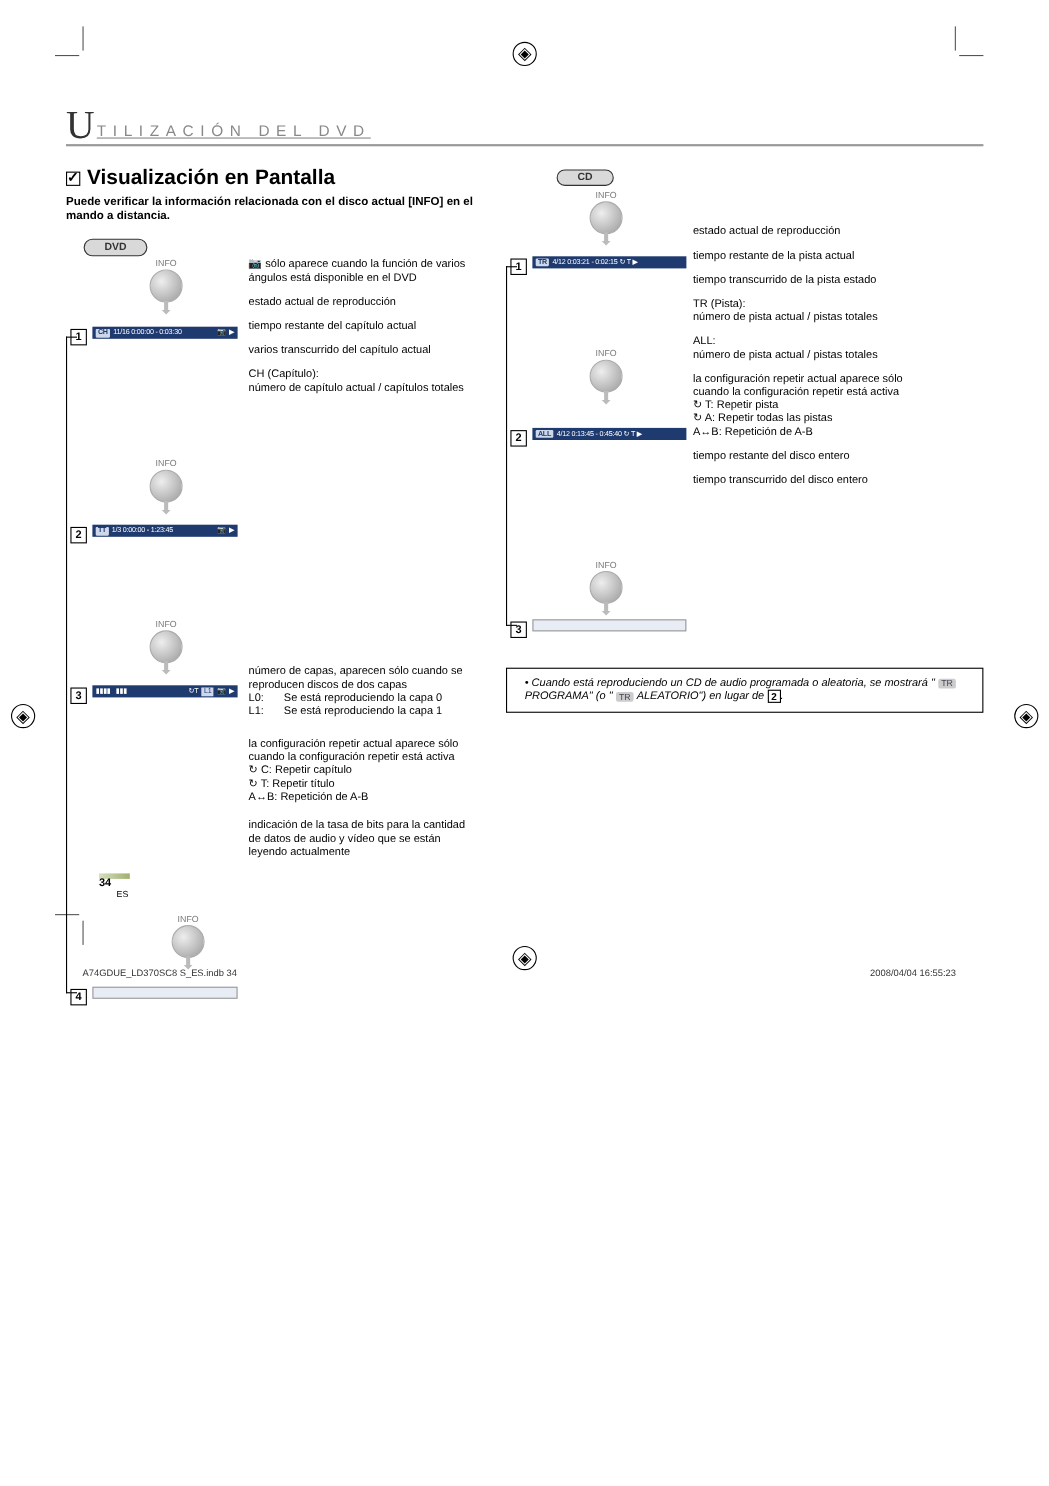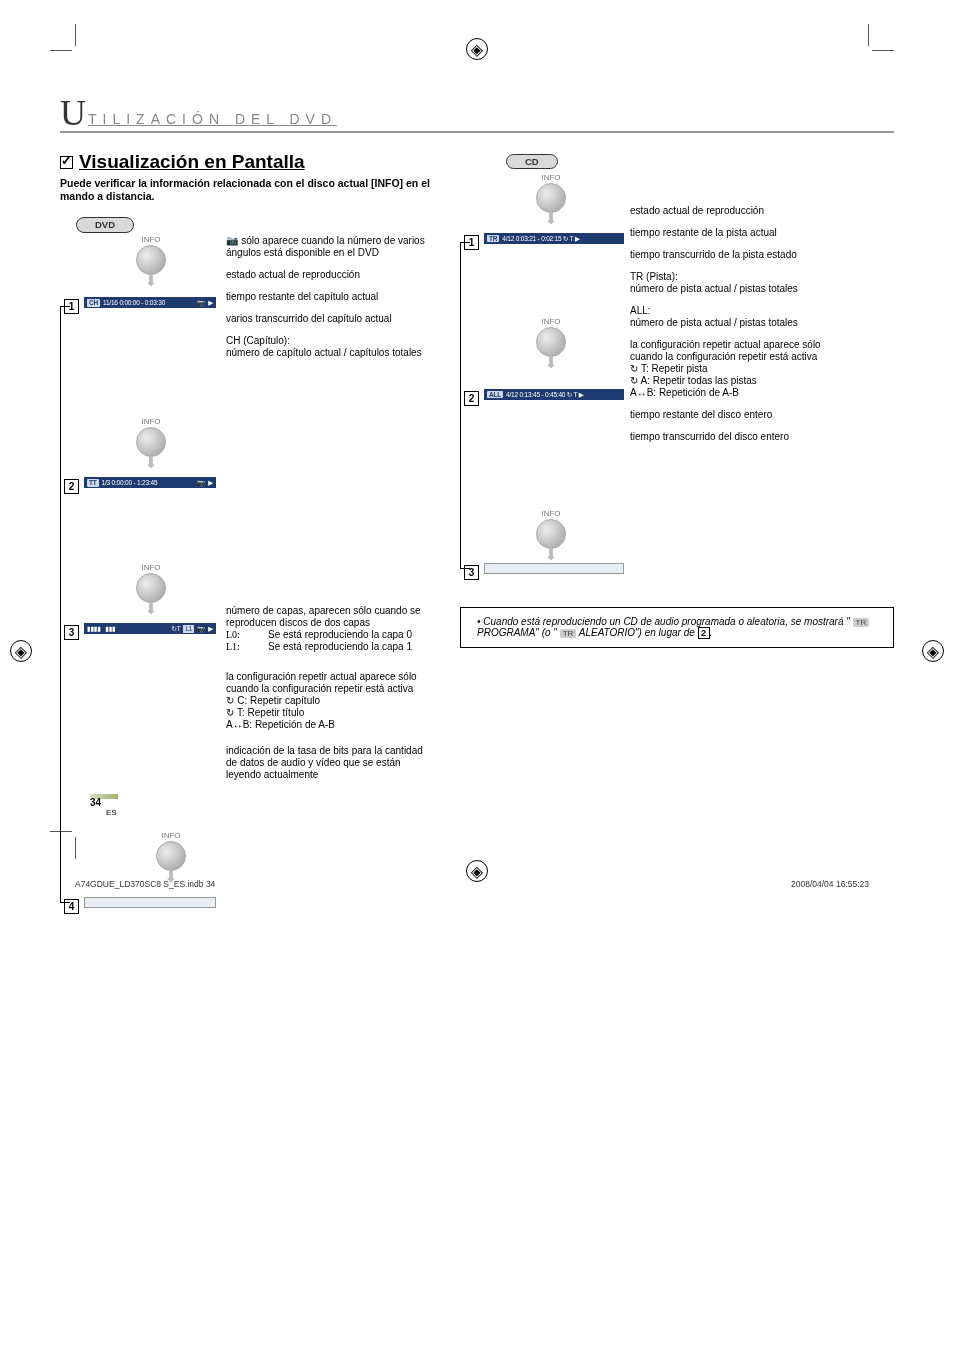--- a/index.html
+++ b/index.html
@@ -20,33 +20,33 @@
 
   .content { padding-top: 60px; }
   .section-title { border-bottom: 2px solid #999; margin-bottom: 18px; display: flex; align-items: flex-end; }
   .section-title .big-u { font-family: Georgia, serif; font-size: 36px; color: #333; line-height: 1; margin-right: 2px; }
   .section-title .rest { font-family: Arial; font-size: 14px; letter-spacing: 6px; color: #888; text-decoration: underline; padding-bottom: 4px; text-transform: uppercase; }
 
   .cols { display: flex; gap: 20px; }
   .col-left { width: 380px; }
   .col-right { flex: 1; }
 
-  h2.subsection { display: flex; align-items: center; gap: 6px; font-size: 19px; font-weight: bold; text-decoration: underline; margin-bottom: 4px; }
+  h2.subsection { display: flex; align-items: center; gap: 6px; font-size: 19px; font-weight: bold; margin-bottom: 4px; }
   h2.subsection .check { display: inline-block; width: 13px; height: 13px; border: 1.5px solid #000; position: relative; text-decoration: none; }
   h2.subsection .check:after { content: "✓"; position: absolute; top: -4px; left: 0px; font-size: 13px; text-decoration: none; }
   .intro { font-size: 10.5px; font-weight: bold; line-height: 1.25; margin-bottom: 14px; }
   .intro .info-key { font-weight: bold; }
 
   .disc-label { display: inline-block; background: #d9d9d9; border: 1px solid #333; border-radius: 10px; padding: 1px 18px; font-size: 9.5px; font-weight: bold; color: #333; }
 
   .diagram-zone { position: relative; font-size: 10px; line-height: 1.2; }
   .callout-list { position: absolute; }
   .callout { margin-bottom: 10px; }
   .callout .subline { display: flex; }
-  .callout .subline .icon-col { width: 42px; flex: none; font-family: Liberation Serif, serif; }
+  .callout .subline .icon-col { width: 32px; flex: none; }
   .num-box { display: inline-flex; width: 15px; height: 15px; border: 1.5px solid #000; align-items: center; justify-content: center; font-size: 10px; font-weight: bold; background: #fff; }
   .info-bubble { position: absolute; font-size: 8px; color: #777; text-align: center; }
   .info-bubble .circ { width: 30px; height: 30px; border-radius: 50%; background: radial-gradient(circle at 35% 35%, #eee, #999); margin: 0 auto; border: 1px solid #aaa; }
   .info-bubble .arrow { font-size: 16px; color: #bbb; line-height: 0.8; }
   .osd-bar { position: absolute; height: 11px; background: #1e3a6e; color: #fff; font-size: 6.5px; display: flex; align-items: center; padding: 0 3px; gap: 3px; white-space: nowrap; font-family: Arial; letter-spacing: -0.2px; }
   .osd-bar .tag { background: #cfd8ea; color: #1e3a6e; padding: 0 2px; border-radius: 1px; font-weight: bold; }
   .bracket { position: absolute; border: 1px solid #000; border-right: none; }
   .bracket:before, .bracket:after { content: ""; position: absolute; width: 6px; border-top: 1px solid #000; right: -6px; }
   .bracket:before { top: -1px; }
   .bracket:after { bottom: -1px; }
@@ -147,21 +147,21 @@
             <span>INFO</span>
             <div class="circ"></div>
             <div class="arrow">⬇</div>
           </div>
           <span class="num-box" style="position:absolute; left:4px; top:682px;">4</span>
           <div style="position:absolute; left:24px; top:680px; width:132px; height:11px; border:1px solid #999; background:#e8ecf4;"></div>
 
           <div class="bracket" style="left:0px; top:89px; width:4px; height:597px; border-right:none;"></div>
 
           <div class="callout-list" style="left:166px; top:18px; width:210px;">
-            <div class="callout"><span>📷 </span><span>sólo aparece cuando la número de varios ángulos está disponible en el DVD</span></div>
+            <div class="callout"><span>📷 </span><span>sólo aparece cuando la función de varios ángulos está disponible en el DVD</span></div>
             <div class="callout">estado actual de reproducción</div>
             <div class="callout">tiempo restante del capítulo actual</div>
             <div class="callout">varios transcurrido del capítulo actual</div>
             <div class="callout">
               <div>CH (Capítulo):</div>
               <div>número de capítulo actual / capítulos totales</div>
             </div>
           </div>
 
 

